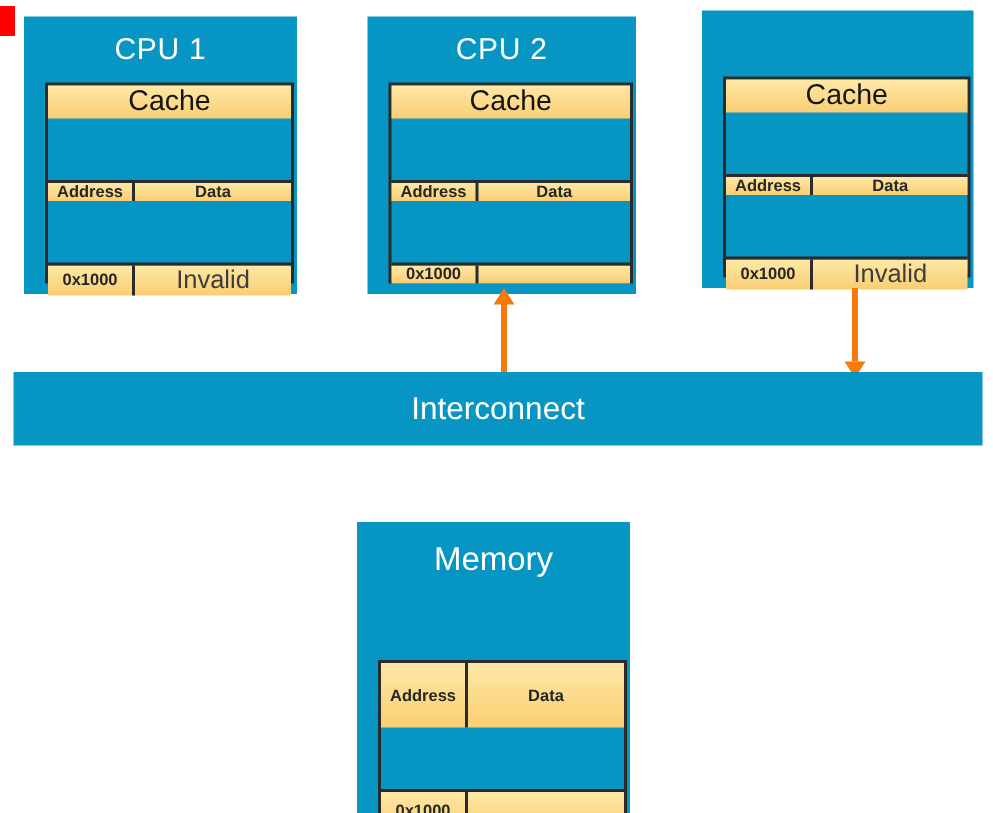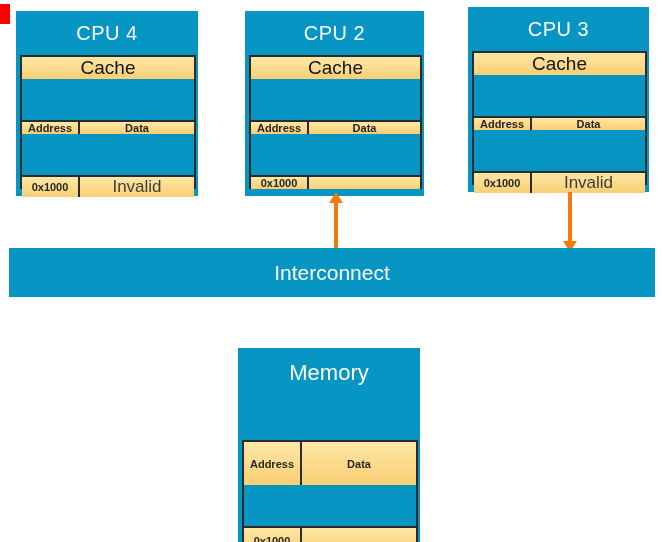--- a/index.html
+++ b/index.html
@@ -7,21 +7,21 @@
     position:relative;width:662px;height:542px;background:#ffffff;overflow:hidden;
     font-family:"Liberation Sans",sans-serif;
   }
   .red-marker{position:absolute;left:0;top:4px;width:10px;height:20px;background:#FF0000;}
   .blue-box{position:absolute;background:#0795C3;box-sizing:border-box;}
   .box-title{
     height:44px;display:flex;align-items:center;justify-content:center;
     color:#ffffff;font-size:20px;letter-spacing:.5px;
   }
   .cache-table{
-    position:absolute;left:4px;right:2px;box-sizing:border-box;
+    position:absolute;left:14px;right:2px;box-sizing:border-box;
     border:2px solid #2B2B2B;display:flex;flex-direction:column;gap:41px;
   }
   .t-row{
     display:flex;box-sizing:border-box;
     background:linear-gradient(#FEE8A6,#F9CE73);
   }
   .t-row + .t-row{border-top:2px solid #2B2B2B;}
   .banner-row{height:41px;align-items:center;justify-content:center;
     font-size:19px;color:#141414;}
   .header-row{height:43px;}
@@ -57,21 +57,21 @@
   }
 </style>
 </head>
 <body>
 
 <div class="canvas">
 
   <div class="red-marker"></div>
 
   <div class="blue-box" style="left:16px;top:11px;width:182px;height:185px;">
-    <div class="box-title">CPU 4</div>
+    <div class="box-title">CPU 1</div>
     <div class="cache-table" style="top:44px;bottom:7px;">
       <div class="t-row banner-row cell">Cache</div>
       <div class="t-row header-row">
         <div class="cell cell-addr col-label">Address</div>
         <div class="cell cell-data col-label">Data</div>
       </div>
       <div class="t-row data-row">
         <div class="cell cell-addr addr-val">0x1000</div>
         <div class="cell cell-data invalid-val">Invalid</div>
       </div>
@@ -86,21 +86,20 @@
         <div class="cell cell-addr col-label">Address</div>
         <div class="cell cell-data col-label">Data</div>
       </div>
       <div class="t-row data-row">
         <div class="cell cell-addr addr-val">0x1000</div>
       </div>
     </div>
   </div>
 
   <div class="blue-box" style="left:468px;top:7px;width:181px;height:185px;">
-    <div class="box-title">CPU 3</div>
     <div class="cache-table" style="top:44px;bottom:7px;">
       <div class="t-row banner-row cell">Cache</div>
       <div class="t-row header-row">
         <div class="cell cell-addr col-label">Address</div>
         <div class="cell cell-data col-label">Data</div>
       </div>
       <div class="t-row data-row">
         <div class="cell cell-addr addr-val">0x1000</div>
         <div class="cell cell-data invalid-val">Invalid</div>
       </div>

